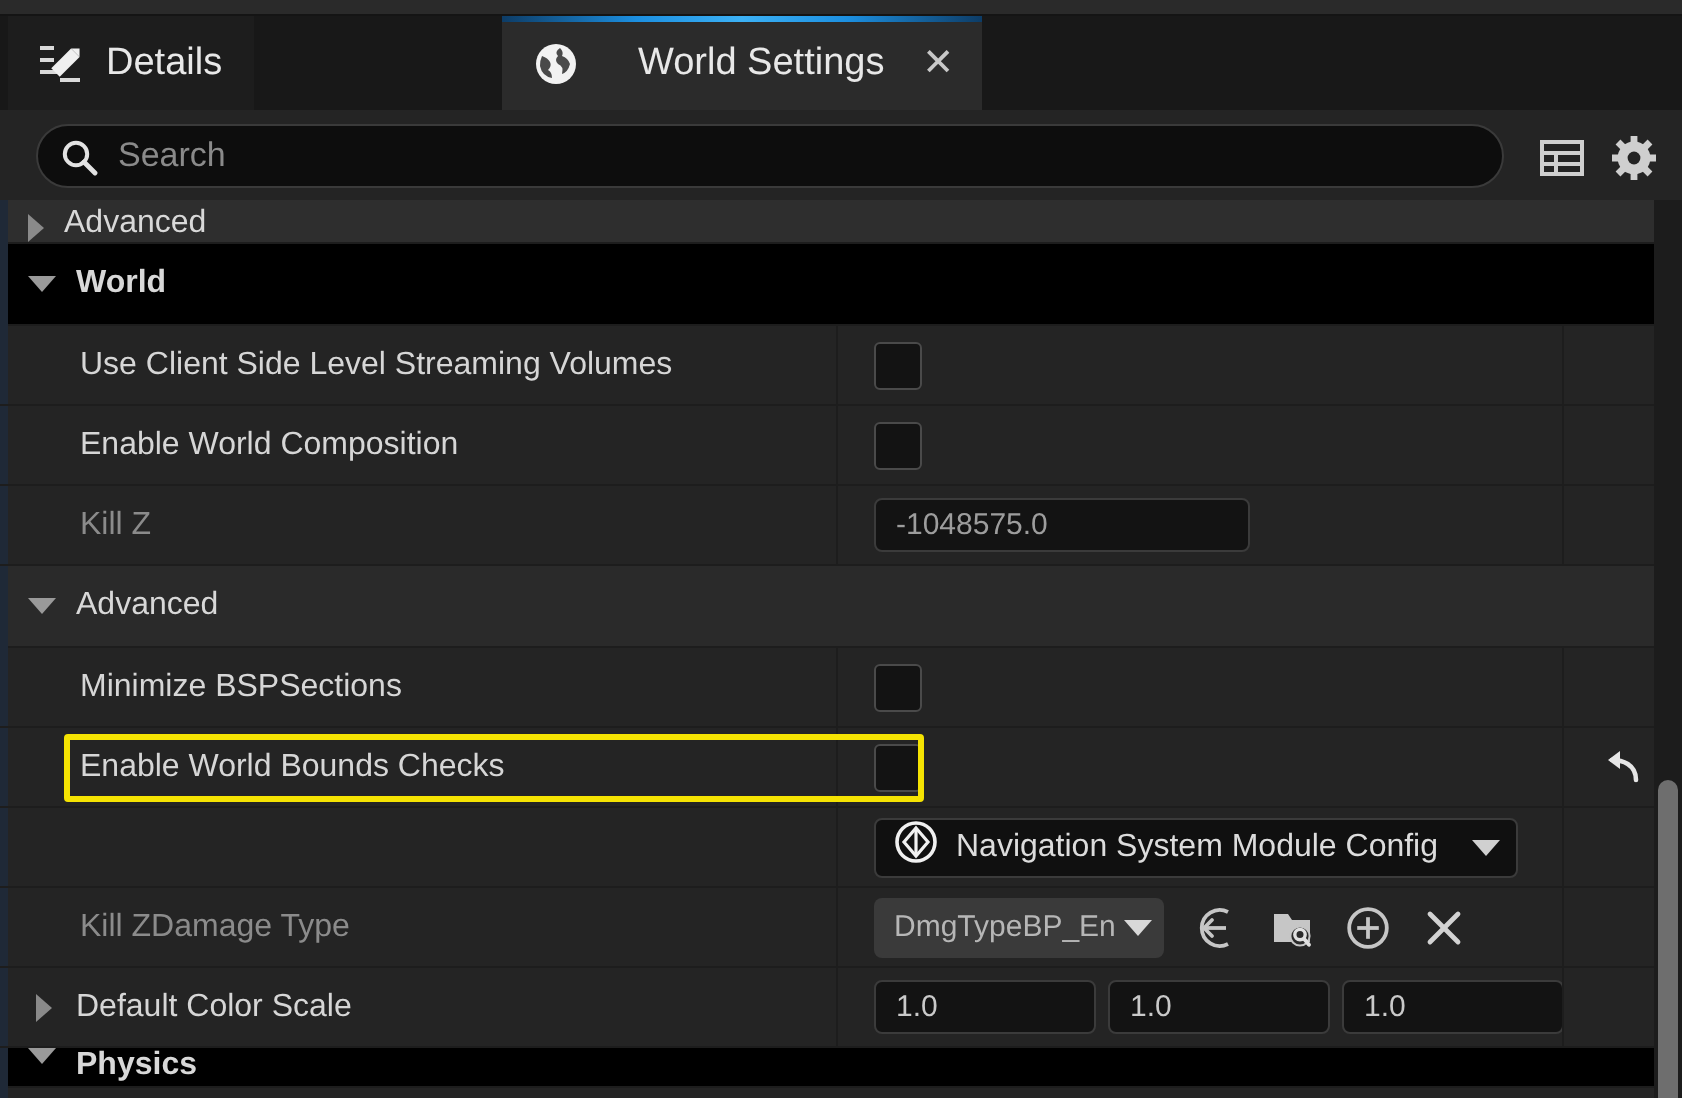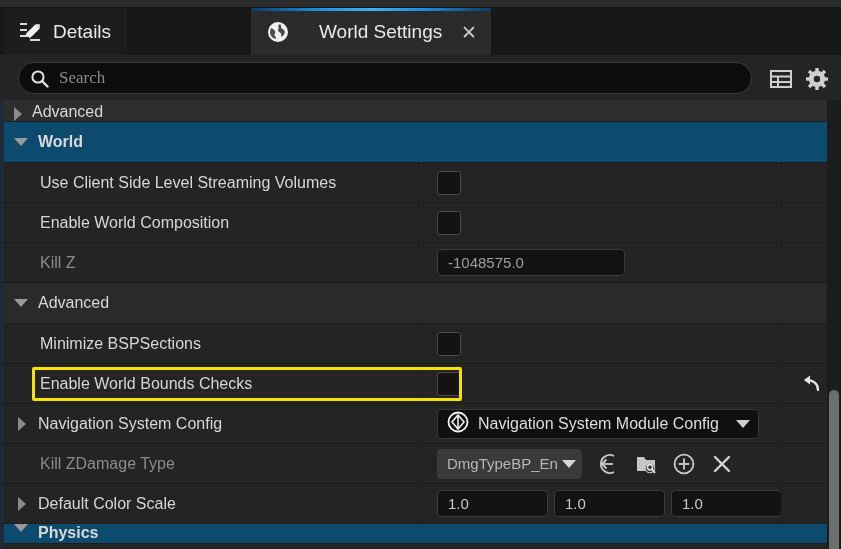--- a/index.html
+++ b/index.html
@@ -71,21 +71,21 @@
     background: #0d0d0d;
     border: 1px solid #3a3a3a;
     border-radius: 16px;
     display: flex; align-items: center;
     padding-left: 11px;
   }
   .search-ico { width: 19px; height: 19px; flex: 0 0 auto; }
   .search-input {
     flex: 1; background: transparent; border: 0; outline: none;
     color: #cfcfcf; font-size: 17px;
-    font-family: Liberation Serif, serif;
+    font-family: Liberation Sans, sans-serif;
     padding-left: 10px;
   }
   .search-input::placeholder { color: #8a8a8a; }
   .hdr-icon {
     position: absolute; top: 13px;
     width: 22px; height: 22px;
   }
   .hdr-icon.grid { left: 770px; }
   .hdr-icon.gear { left: 806px; }
 
@@ -121,21 +121,21 @@
   .row .extracell {
     position: absolute; left: 781px; top: 0; bottom: 0;
     width: 60px;
     border-left: 1px solid #1d1d1d;
     display: flex; align-items: center;
     justify-content: center;
   }
 
   .cat-row {
     height: 41px;
-    background: #0c4a6e;
+    background: #000000;
     border-bottom: 1px solid #1d1d1d;
     display: flex; align-items: center;
     padding-left: 14px;
   }
   .cat-row.clipped-top { height: 22px; align-items: flex-end; background:#2e2e2e; }
   .cat-row.clipped-bottom { height: 20px; align-items: flex-start; }
   .cat-label {
     font-size: 16px; color: #d8d8d8; font-weight: bold;
     margin-left: 10px;
   }
@@ -388,24 +388,20 @@
         <span class="reset-ico">
           <svg viewBox="0 0 22 20" width="22" height="20">
             <path d="M17 16 C17 8 10 6 5 6" fill="none" stroke="#e6e6e6" stroke-width="2.3" stroke-linecap="round"></path>
             <polygon points="9,1.5 3,6 9,10.5" fill="#e6e6e6"></polygon>
           </svg>
         </span>
       </div>
     </div>
 
     <div class="row">
-      <div class="namecell indent-arrow">
-        <span class="tri-right"></span>
-        <span class="prop-name">Navigation System Config</span>
-      </div>
       <div class="valcell">
         <span class="combo nav">
           <span style="flex:0 0 auto;">
             <svg viewBox="0 0 22 22" width="22" height="22">
               <circle cx="11" cy="11" r="9.5" fill="none" stroke="#f0f0f0" stroke-width="1.8"></circle>
               <polygon points="11,4 17,11 11,18 5,11" fill="none" stroke="#f0f0f0" stroke-width="1.6"></polygon>
               <line x1="11" y1="4" x2="11" y2="18" stroke="#f0f0f0" stroke-width="1.6"></line>
             </svg>
           </span>
           <span class="combo-text">Navigation System Module Config</span>

